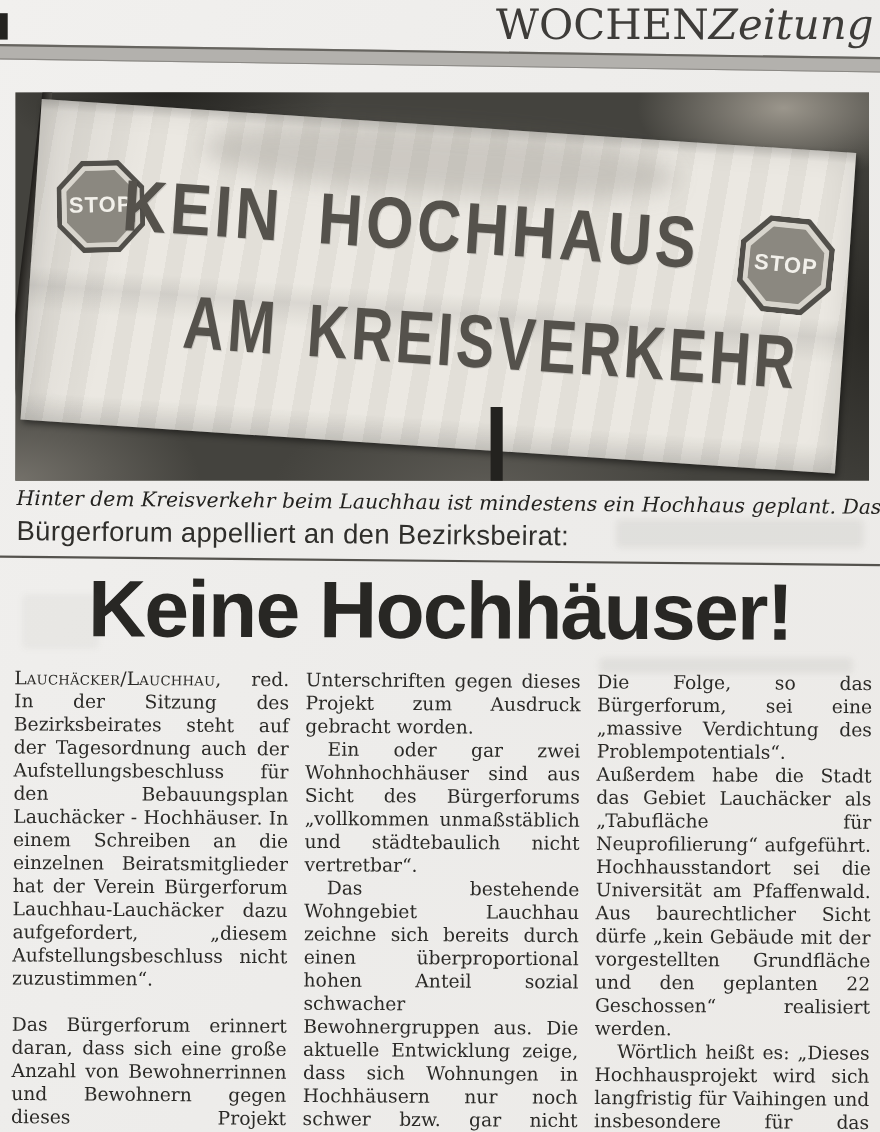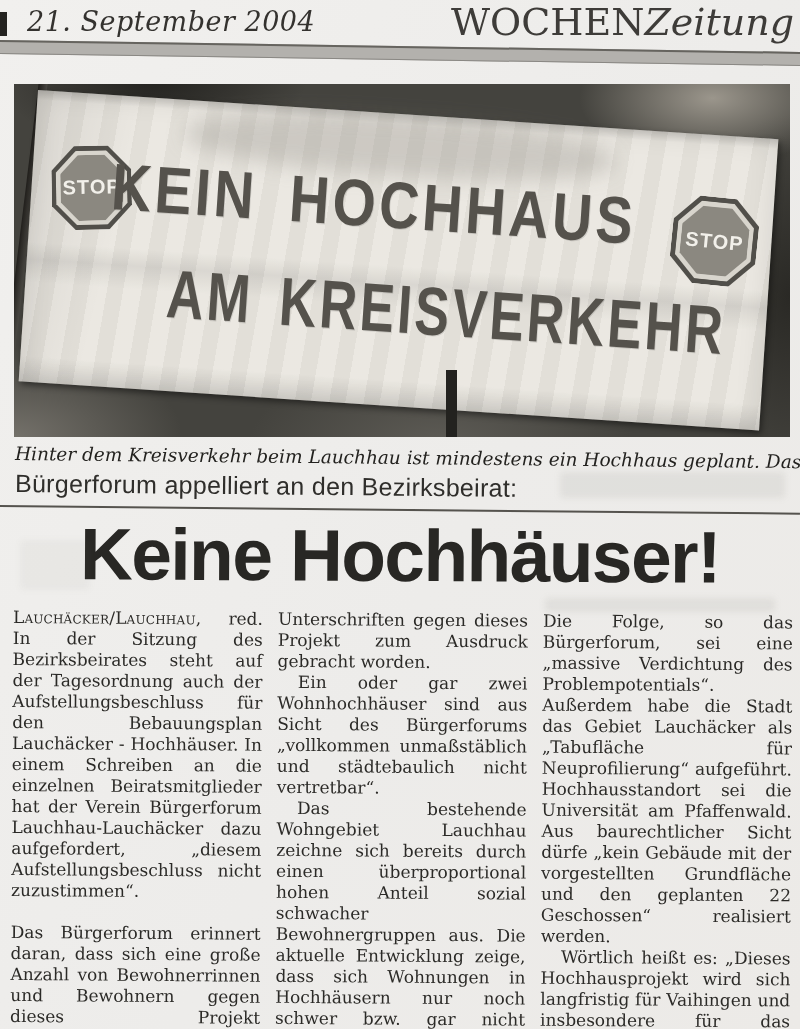--- a/index.html
+++ b/index.html
@@ -119,21 +119,20 @@
   .ghost1 { left:560px; top:472px; width:225px; height:26px; }
   .ghost2 { left:20px; top:540px; width:70px; height:50px; opacity:.6; }
   .ghost3 { left:545px; top:598px; width:230px; height:14px; }
 </style>
 </head>
 <body>
 
 <div id="page">
 
   <div class="edge-mark"></div>
-  <div class="masthead-date">21. September 2004</div>
   <div class="masthead-brand"><span>WOCHEN</span><span class="brand-italic">Zeitung</span></div>
   <div class="header-rule"></div>
 
   <div class="photo">
     <div class="pole-left"></div>
     <div class="banner">
       <div class="bleed-smudge"></div>
       <div class="stop stop-left">
         <div class="ring oct">
           <div class="face oct">

